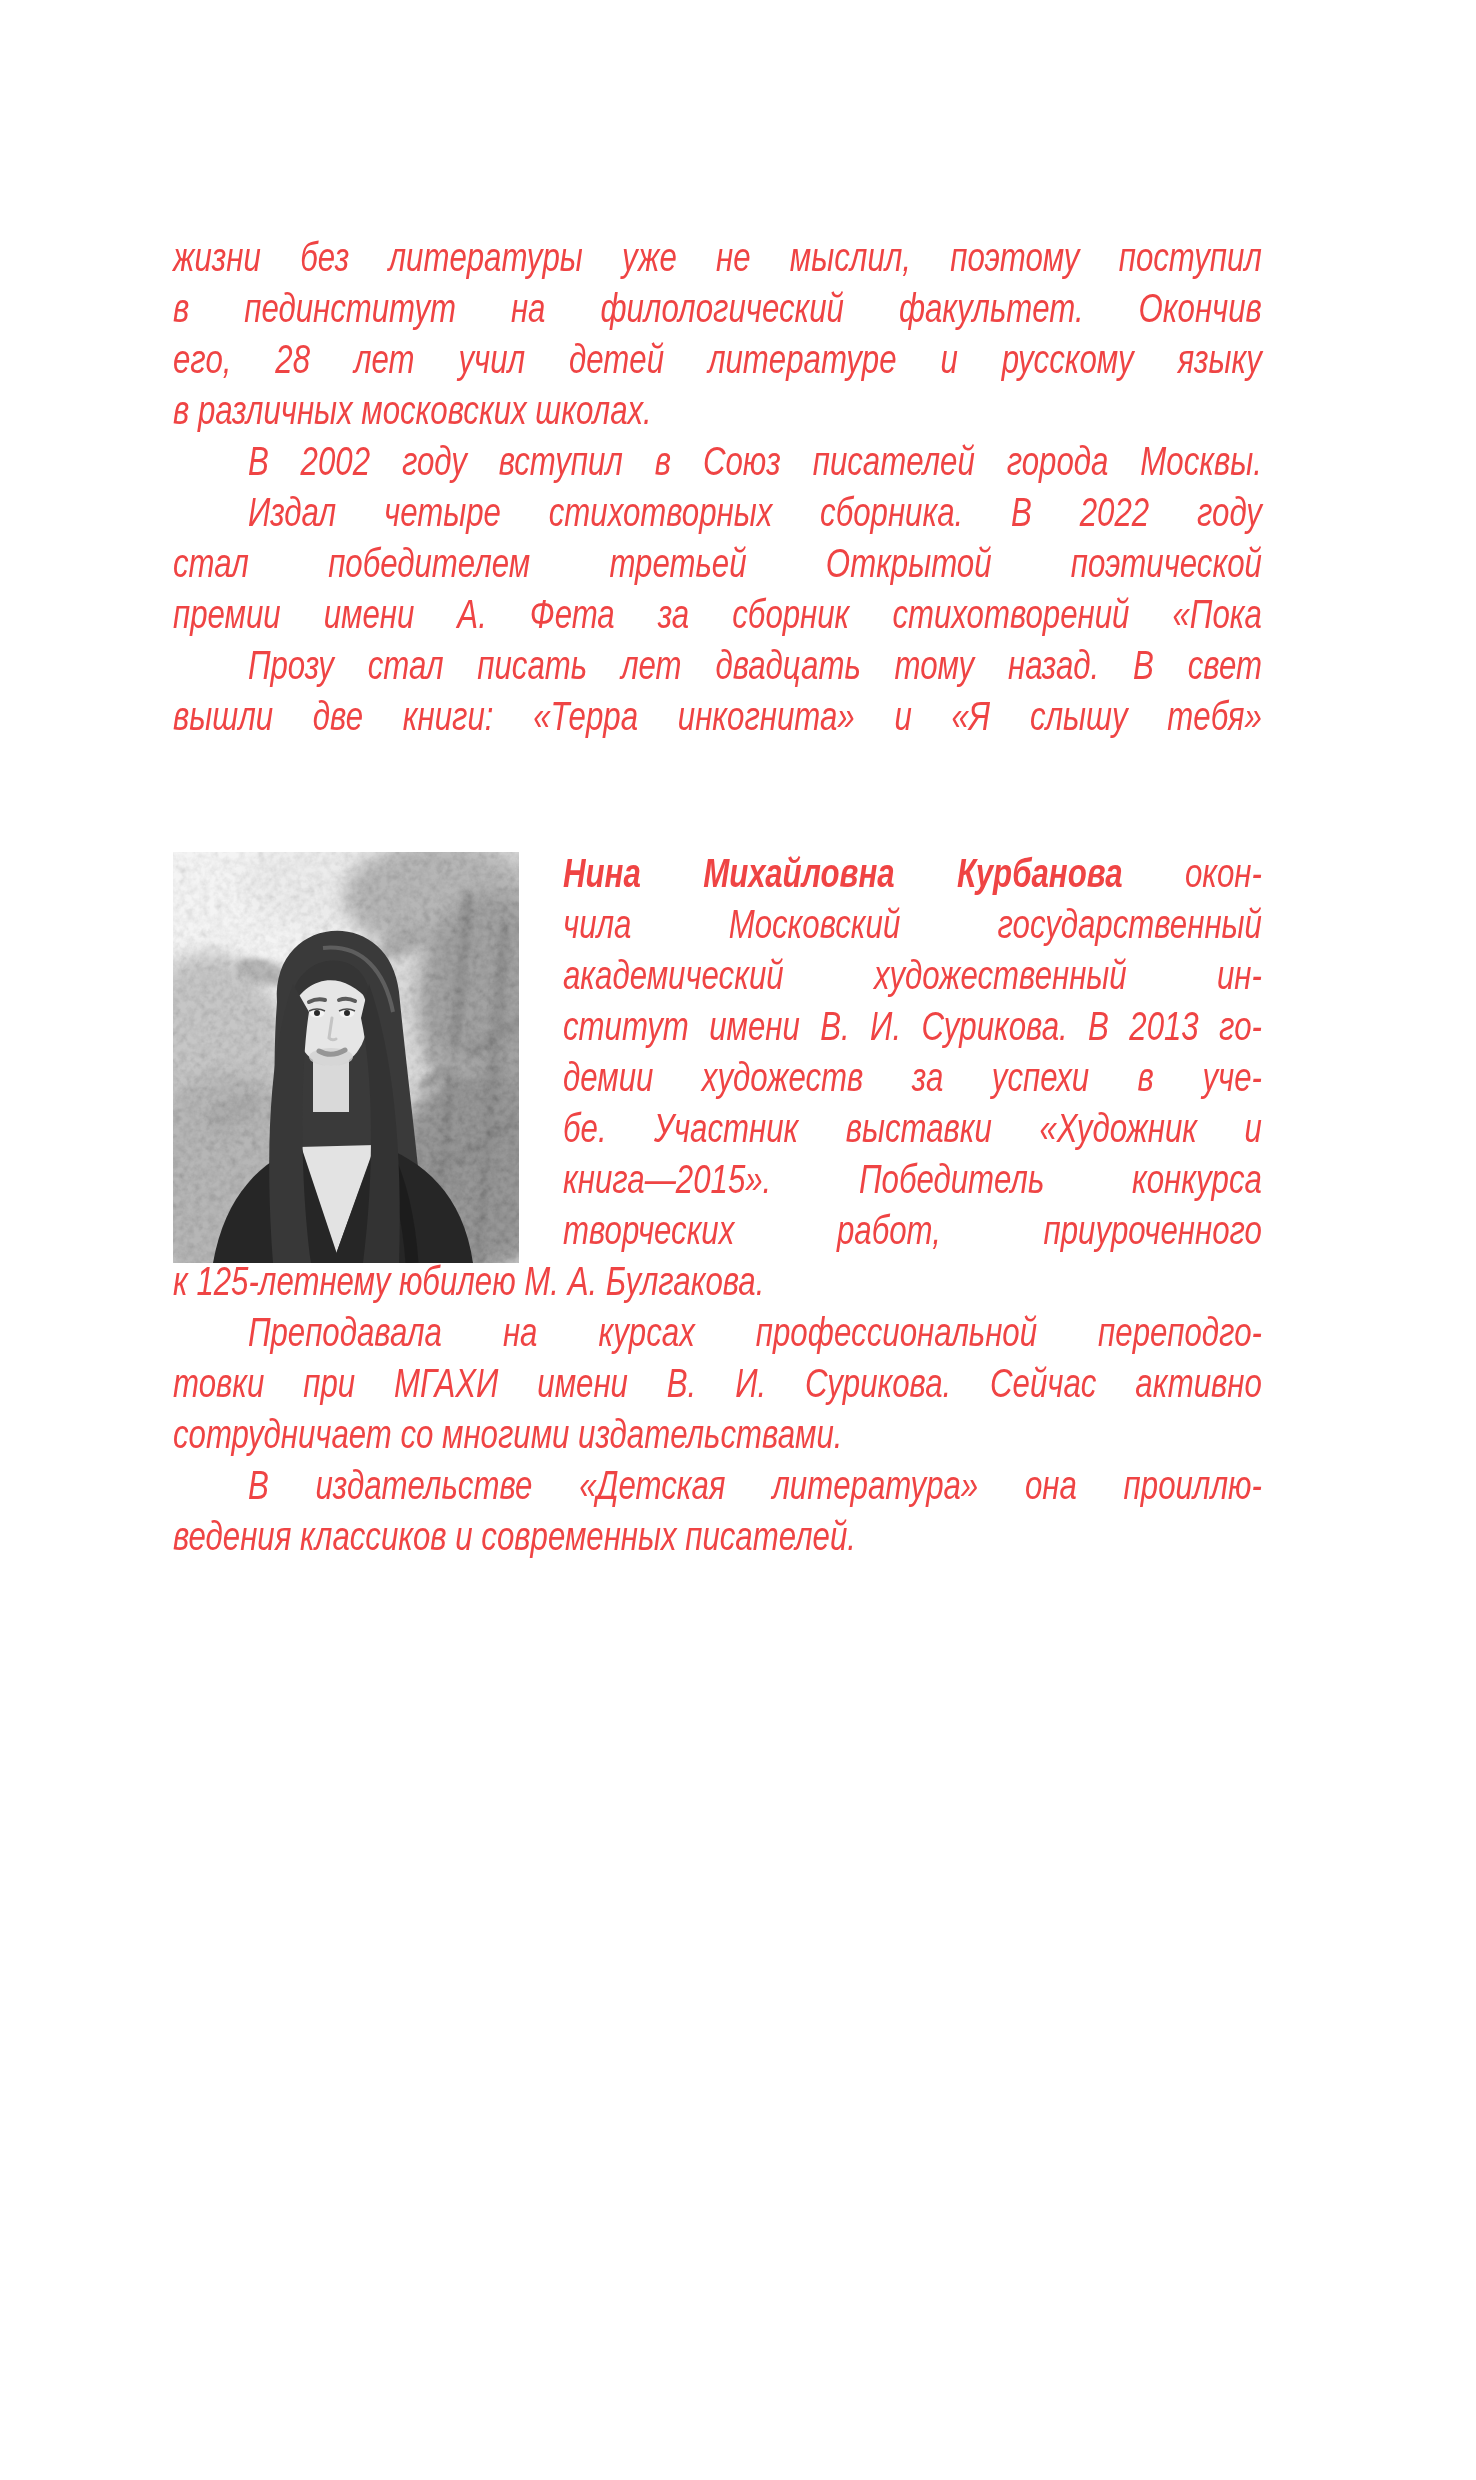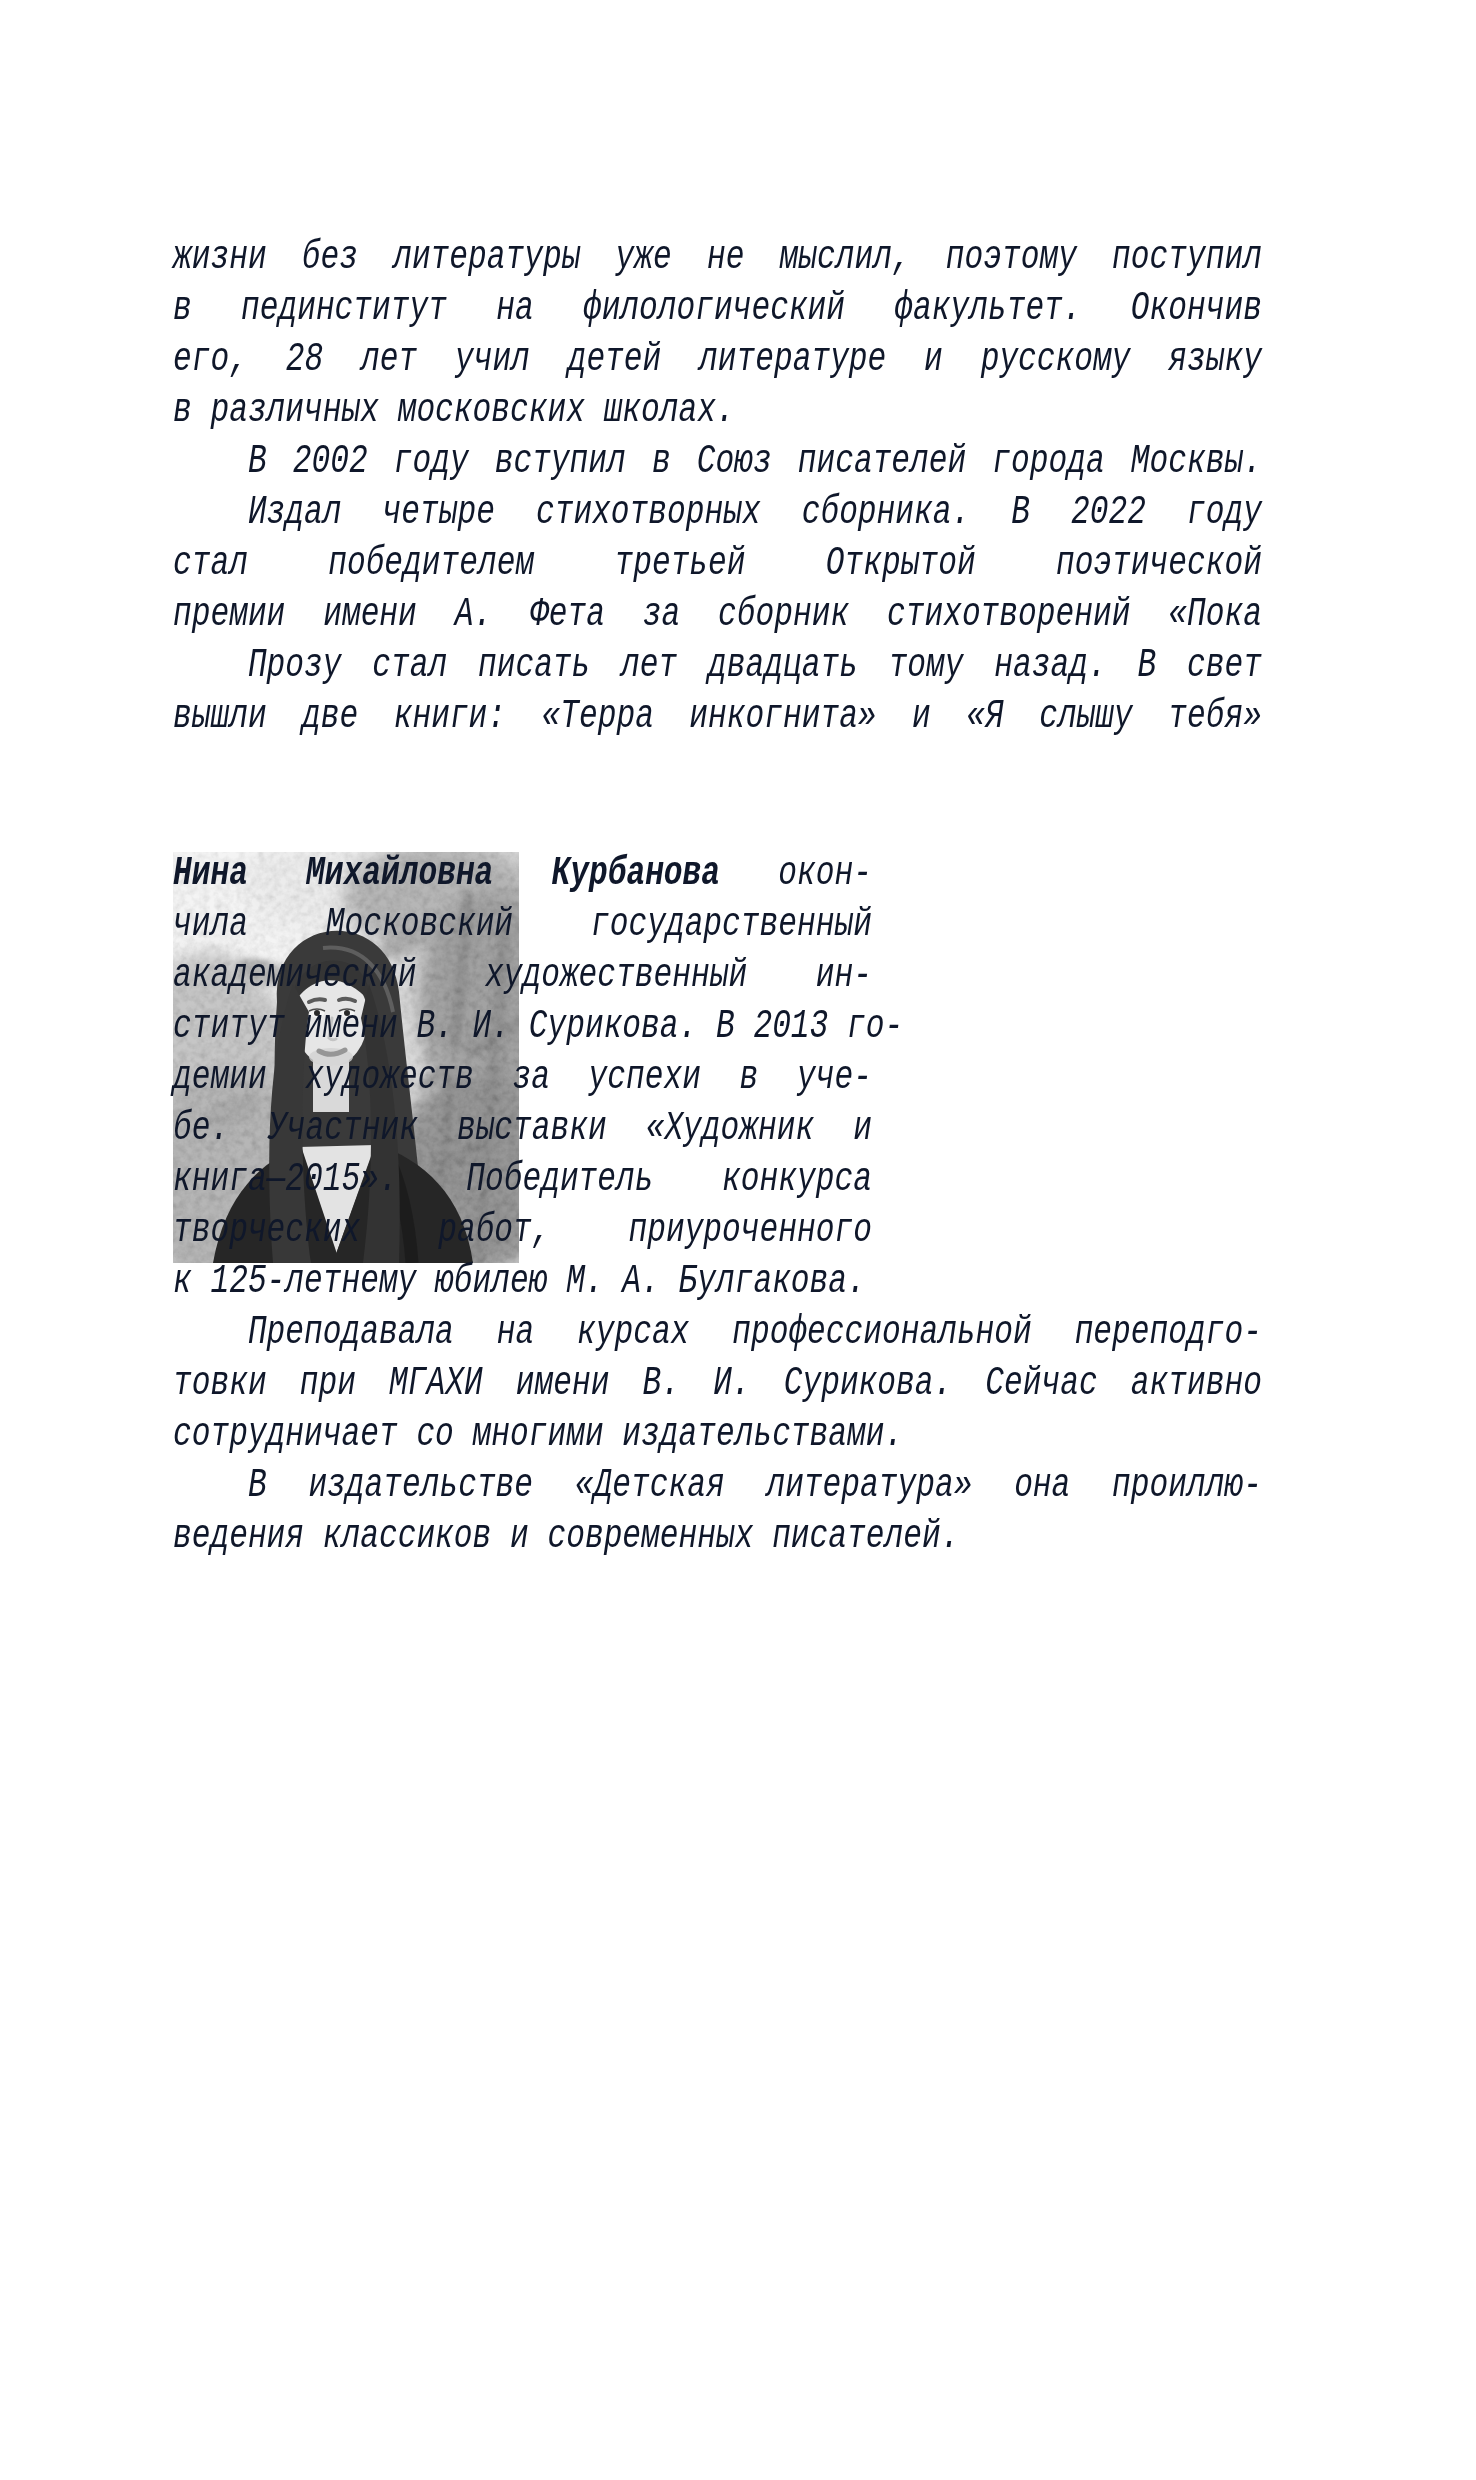--- a/index.html
+++ b/index.html
@@ -1,39 +1,39 @@
 <!DOCTYPE html>
 <html><head>
 <meta charset="utf-8">
 <style>
   html,body{margin:0;padding:0;background:#ffffff;}
   .page{
     position:relative;width:1476px;height:2480px;background:#ffffff;overflow:hidden;
-    font-family:Liberation Mono, monospace;font-style:italic;color:#0f172a;
+    font-family:Liberation Sans, sans-serif;font-style:italic;color:#ef4444;
   }
   .col{position:absolute;left:173px;top:232px;width:1089px;}
   .para{margin:0;padding:0;}
   .ln{height:51px;line-height:51px;}
   .j{
     display:block;height:51px;line-height:51px;font-size:40px;
     transform:scaleX(0.78);transform-origin:0 50%;
     text-align:justify;text-align-last:justify;
     white-space:nowrap;overflow:visible;
   }
   .w-full{width:1396px;}
   .w-col{width:896px;}
   .ln.last .j{text-align-last:left;}
   .ln.ind .j{text-indent:96px;}
   .j b{font-weight:bold;font-style:italic;}
   .photo-sec{position:relative;margin-top:106px;}
   .photo{
     position:absolute;left:0;top:4px;width:346px;height:411px;overflow:hidden;background:#c7c7c7;
   }
   .photo svg{display:block;}
-  .beside{}
+  .beside{margin-left:390px;}
 </style>
 </head>
 <body>
 
 <div class="page">
   <div class="col">
 
     <div id="p-top">
         <div class="para">
           <div class="ln">

